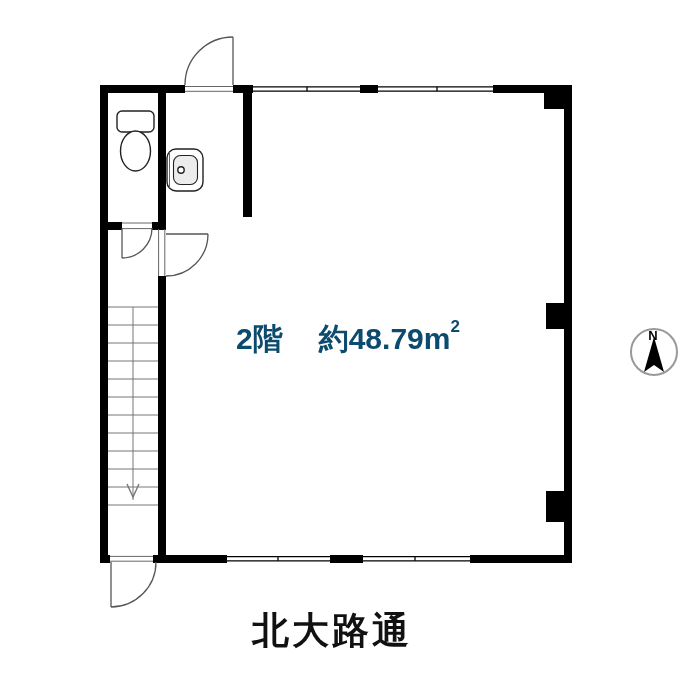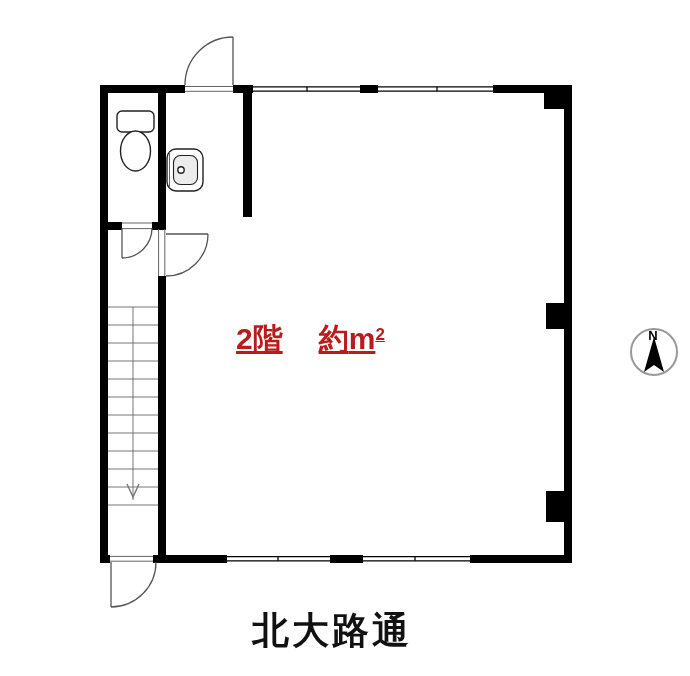--- a/index.html
+++ b/index.html
@@ -14,22 +14,22 @@
   .thr{stroke:var(--thin_line,#666);stroke-width:1;}
   .arc{stroke:var(--door_arc,#555);stroke-width:1.3;fill:none;}
   .leaf{stroke:var(--door_arc,#555);stroke-width:1.3;}
   .tread{stroke:var(--stair_line,#777);stroke-width:1;}
   .fix{stroke:var(--fixture_stroke,#222);stroke-width:1.4;fill:#fff;}
   .fix-basin{stroke:var(--fixture_stroke,#222);stroke-width:1.1;fill:var(--fixture_fill,#ececec);}
   .compass-ring{stroke:var(--compass_ring,#999);stroke-width:2;fill:#fff;}
   .compass-needle{fill:var(--compass_needle,#000);}
   
   .room-label{
-    position:absolute;left:236px;top:322px;display:flex;align-items:center;
-    font-size:30px;font-weight:bold;color:#b91c1c;white-space:nowrap;line-height:1.1;text-decoration:underline;
+    position:absolute;left:236px;top:322px;display:flex;align-items:flex-start;
+    font-size:30px;font-weight:bold;color:#0c4a6e;white-space:nowrap;line-height:1.1;
   }
   .room-label .gap{display:inline-block;width:36px;}
   .room-label .sup{font-size:17px;line-height:1;transform:translateY(-4px);display:inline-block;}
   .street-label{
     position:absolute;left:332px;top:606px;transform:translateX(-50%);
     font-size:37px;font-weight:bold;letter-spacing:3px;color:#111;white-space:nowrap;
   }
   .north-label{
     position:absolute;left:653px;top:335px;transform:translate(-50%,-50%);
     font-size:13px;font-weight:bold;color:#000;
@@ -162,20 +162,21 @@
     <g>
       <circle class="compass-ring" cx="654" cy="352" r="23"></circle>
       <polygon class="compass-needle" points="654,337 664,372 654,365 644,372"></polygon>
     </g>
   </svg>
 
   <div class="room-label">
     <span>2階</span>
     <span class="gap"></span>
     <span>約</span>
+    <span>48.79</span>
     <span>m</span>
     <span class="sup">2</span>
   </div>
 
   <div class="street-label">北大路通</div>
 
   <div class="north-label">N</div>
 
 </div>
 

